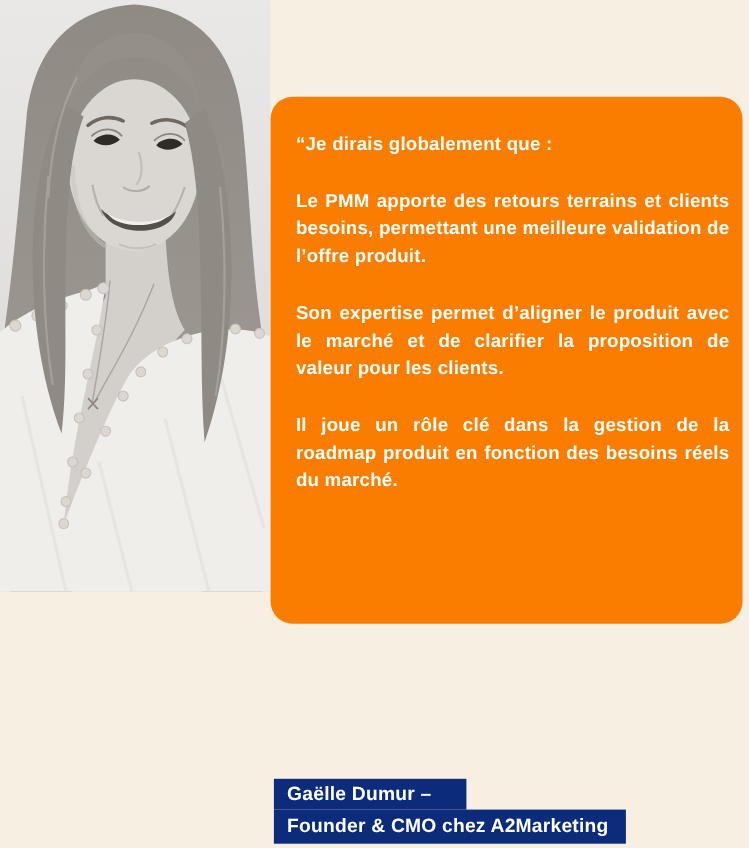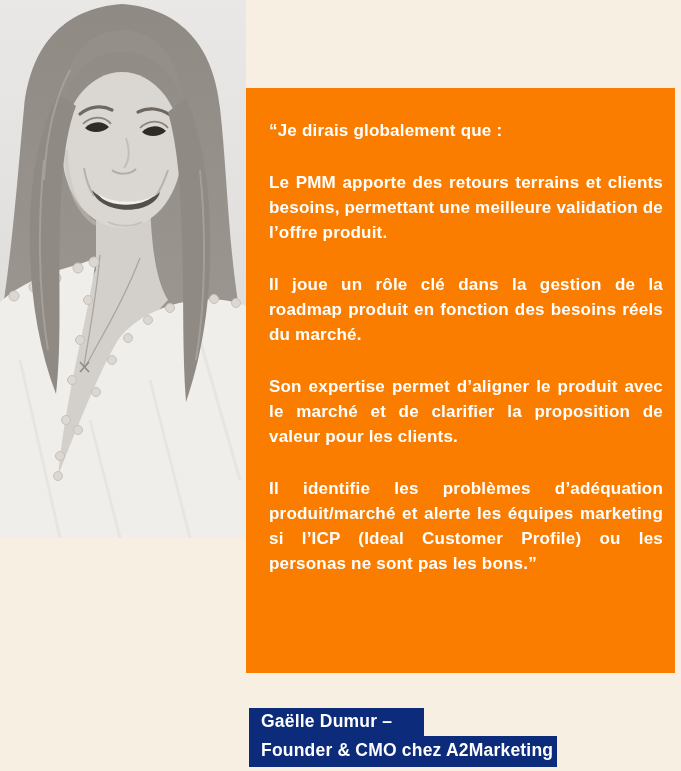--- a/index.html
+++ b/index.html
@@ -12,45 +12,46 @@
     position:relative;
     background:var(--background,#F8EFE3);
     font-family:"Liberation Sans","DejaVu Sans",sans-serif;
     overflow:hidden;
   }
   .photo{
     position:absolute;left:0;top:0;width:246px;height:538px;overflow:hidden;
   }
   .photo svg{display:block;width:246px;height:538px;}
   .quote-block{
-    position:absolute;left:246px;top:88px;width:429px;height:585px;
+    position:absolute;left:246px;top:88px;width:429px;height:479px;
     background:var(--quote-bg,#FA7D00);
     color:var(--quote-text,#FFFFFF);
     padding:30px 12px 20px 23px;
     overflow:hidden;
+    border-radius:20px;
   }
   .quote-block p{
     font-size:17px;font-weight:700;line-height:25px;letter-spacing:.2px;
     text-align:justify;
     margin:0 0 27px 0;
   }
   .quote-block p:last-child{margin-bottom:0;}
   .byline{
     position:absolute;left:249px;top:708px;
     display:flex;flex-direction:column;align-items:flex-start;
   }
   .byline-line{
     display:block;width:fit-content;
     background:var(--byline-bg,#0C2B7B);
     color:var(--byline-text,#FFFFFF);
     font-size:17.5px;font-weight:700;line-height:21px;letter-spacing:.2px;
     white-space:nowrap;
   }
   .byline-line.l1{padding:3px 32px 4px 12px;}
-  .byline-line.l2{padding:4px 4px 6px 12px;}
+  .byline-line.l2{padding:4px 16px 6px 12px;}
 </style>
 </head>
 <body>
 
 <div style="position:absolute;inset:0;">
 
   <div class="photo">
     <svg viewBox="0 0 246 538" xmlns="http://www.w3.org/2000/svg" aria-hidden="true">
       <defs>
         <linearGradient id="bgGrad" x1="0" y1="0" x2="0" y2="1">
@@ -127,23 +128,22 @@
       <path d="M60,112 C64,54 88,32 122,30 C156,32 180,54 184,112 C176,72 152,52 122,52 C92,52 68,72 60,112 Z" fill="#948f88"></path>
       <path d="M58,94 C38,130 28,190 30,250 C31,302 40,352 56,394 C62,342 58,280 60,230 C61,180 64,138 76,106 Z" fill="#8f8a83"></path>
       <path d="M186,98 C204,140 212,200 210,262 C209,312 200,362 186,402 C182,350 184,290 182,240 C181,190 178,148 168,112 Z" fill="#8f8a83"></path>
       <path d="M44,160 C38,220 38,290 48,350 M200,170 C206,230 206,300 196,360 M70,70 C54,100 46,140 44,180" stroke="#b3aea7" stroke-width="2" fill="none" opacity="0.6"></path>
     </svg>
   </div>
 
   <div class="quote-block">
     <p>“Je dirais globalement que :</p>
     <p>Le PMM apporte des retours terrains et clients besoins, permettant une meilleure validation de l’offre produit.</p>
+    <p>Son expertise permet d’aligner le produit avec le marché et de clarifier la proposition de valeur pour les clients.</p>
     <p>Il joue un rôle clé dans la gestion de la roadmap produit en fonction des besoins réels du marché.</p>
-    <p>Son expertise permet d’aligner le produit avec le marché et de clarifier la proposition de valeur pour les clients.</p>
-    <p>Il identifie les problèmes d’adéquation produit/marché et alerte les équipes marketing si l’ICP (Ideal Customer Profile) ou les personas ne sont pas les bons.”</p>
   </div>
 
   <div class="byline">
     <span class="byline-line l1">Gaëlle Dumur –</span>
     <span class="byline-line l2">Founder &amp; CMO chez A2Marketing</span>
   </div>
 
 </div>
 
 </body></html>

